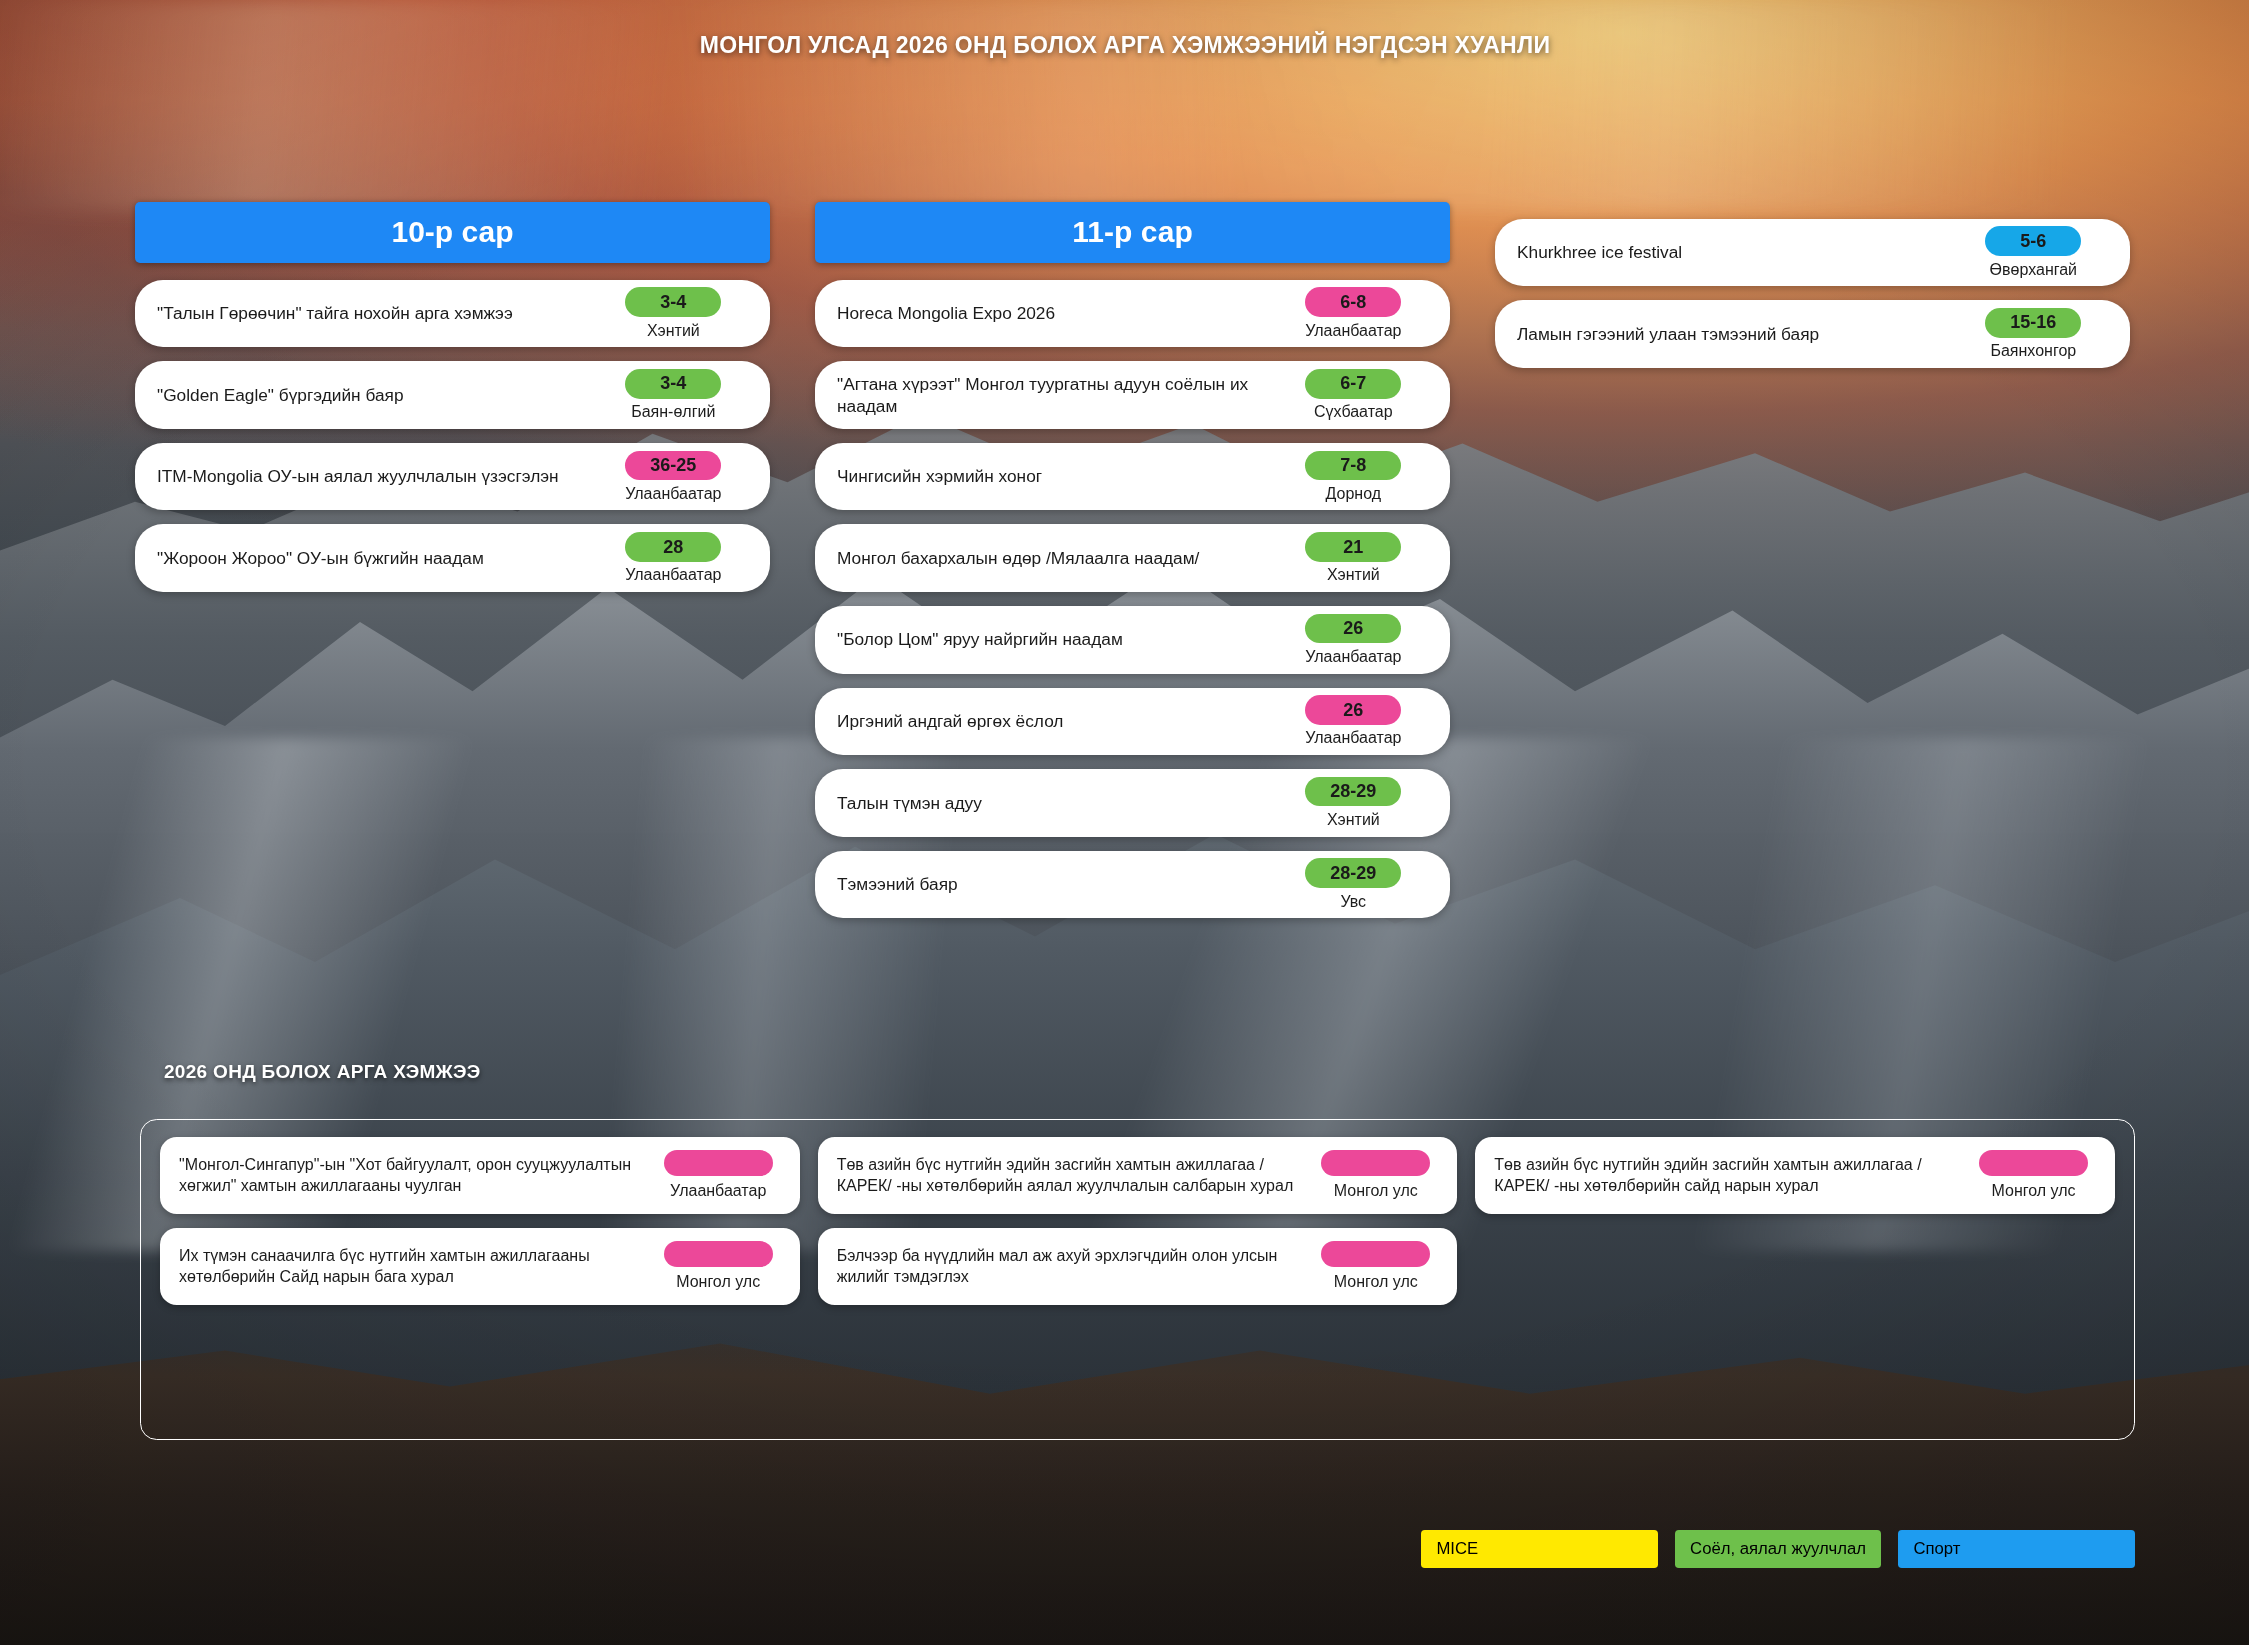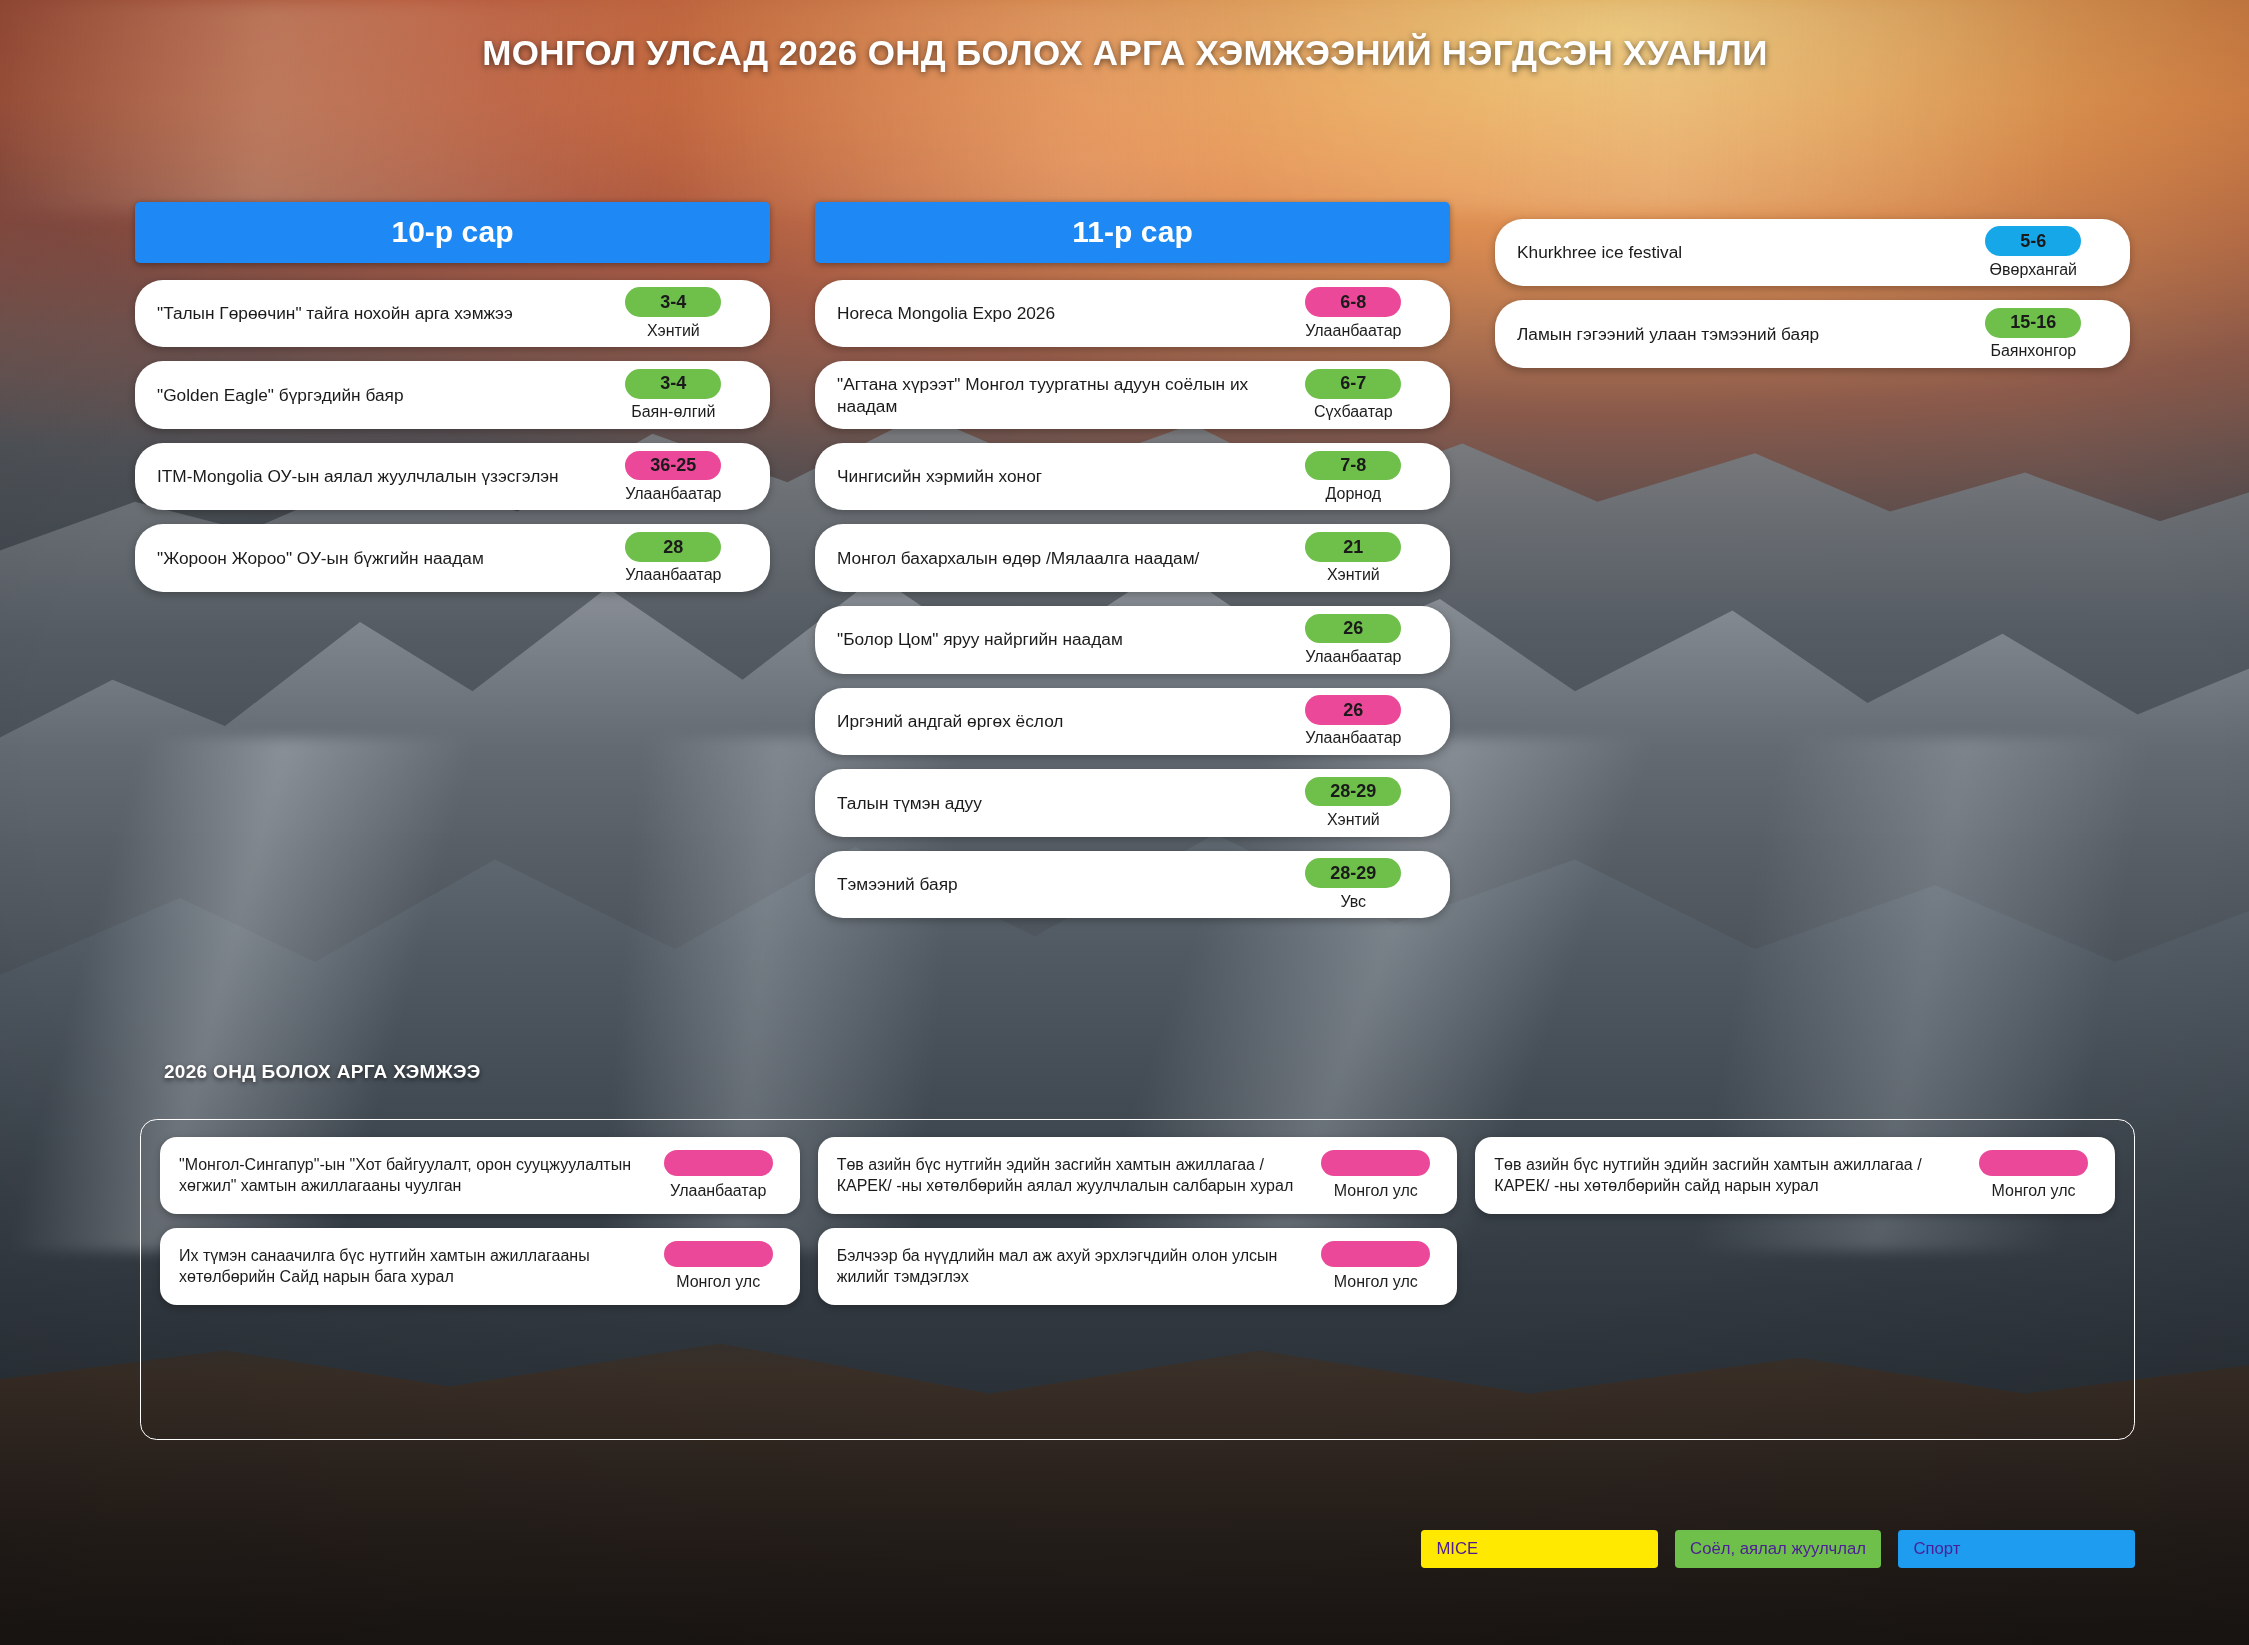--- a/index.html
+++ b/index.html
@@ -64,21 +64,21 @@
     background: radial-gradient(120% 90% at 50% 46%, rgba(0,0,0,0) 40%, rgba(0,0,0,0.35) 100%);
   }
 
   
   #content { position:absolute; inset:0; }
 
   .title {
     position:absolute; left:0; right:0; top:31px;
     text-align:center;
     color:#ffffff;
-    font-size:35px;
+    font-size:23px;
     font-weight:bold;
     letter-spacing:0.3px;
     line-height:1.28;
     text-shadow: 0 1.9px 6.4px rgba(0,0,0,0.55);
   }
 
   .columns { position:absolute; left:135px; top:202px; width:2007px; display:flex; gap:45px; }
   .col { width:635px; }
 
   .month-head {
@@ -145,21 +145,21 @@
     display:flex; align-items:center;
     padding:11.5px 14px 11.5px 19px;
     min-height:77px;
     box-shadow:0 2.6px 7.7px rgba(0,0,0,0.25);
   }
   .prow .ev { flex:1; font-size:16px; color:#1b1b1b; line-height:1.32; padding-right:9px; }
   .prow .meta { width:135px; flex:0 0 135px; text-align:center; }
   .prow .pill { min-width:109px; height:26px; padding:0; }
 
   .legend { position:absolute; right:115px; bottom:77px; display:flex; gap:16.7px; }
-  .lg { border-radius:3.8px; padding:9px 15.4px; font-size:16.7px; color:#4c1d95; min-width:128px;margin-top:32px; }
+  .lg { border-radius:3.8px; padding:9px 15.4px; font-size:16.7px; color:#000000; min-width:128px;margin-top:32px; }
   .lg.mice { background:#ffe900; min-width:237px; }
   .lg.cult { background:#6ec04b; }
   .lg.sport { background:#1e9cf0; min-width:237px; }
 </style>
 </head>
 <body>
 
 <div id="bg">
   <div id="clouds"></div>
   <div class="ridge" id="ridge1"></div>

